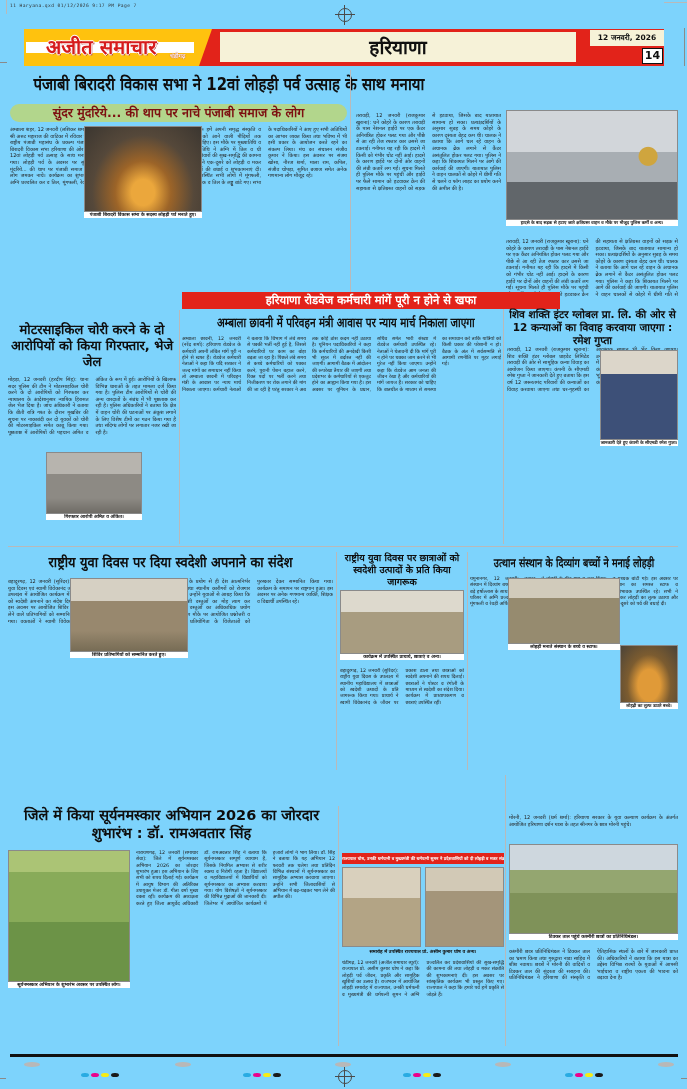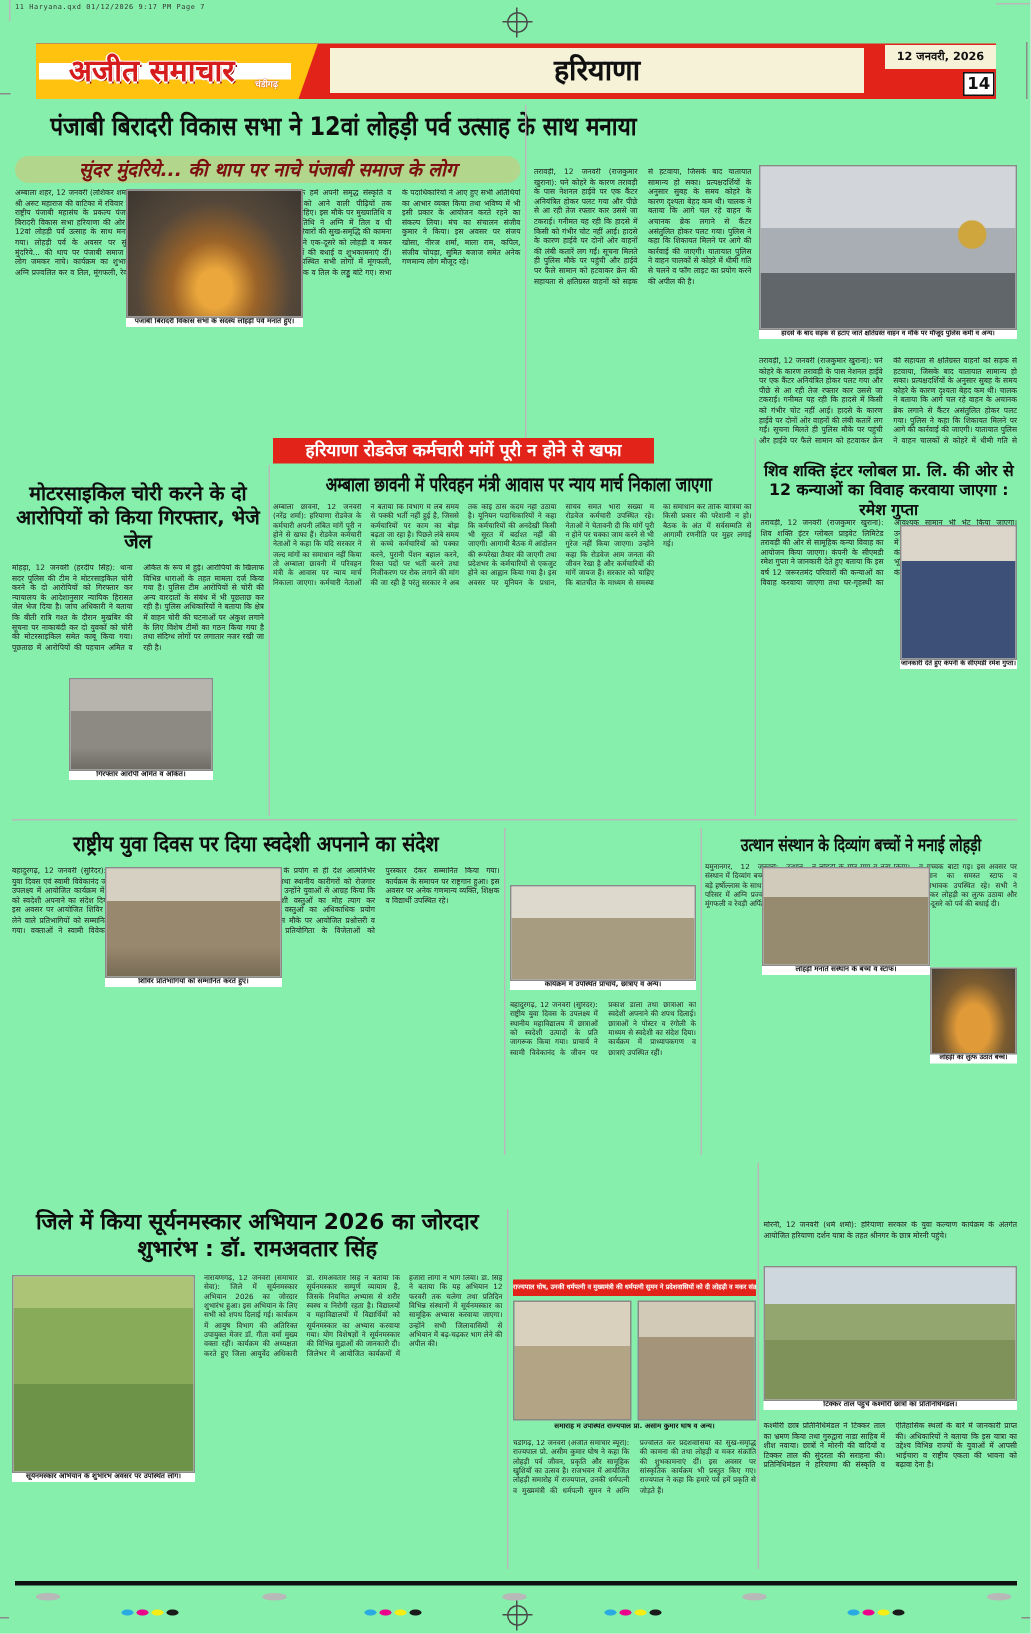--- a/index.html
+++ b/index.html
@@ -1,16 +1,16 @@
 <!DOCTYPE html>
 <html lang="hi"><head>
 <meta charset="utf-8">
 <style>
   html,body{margin:0;padding:0;background:#e9e9e9;}
-  .page{position:relative;width:687px;height:1089px;background:#86efac;margin:0 auto;
+  .page{position:relative;width:687px;height:1089px;background:#7dd3fc;margin:0 auto;
         font-family:"DejaVu Sans","Liberation Sans",sans-serif;overflow:hidden;}
   .abs{position:absolute;}
   .hl{font-weight:bold;color:#0e0e0e;text-align:center;}
   .nowrap{white-space:nowrap;overflow:visible;}
   .body-text{font-size:5px;line-height:1.32;color:#232323;text-align:justify;
              column-gap:7px;overflow:hidden;word-break:break-word;}
   .caption{font-size:4.8px;font-weight:bold;color:#111;line-height:1.25;text-align:center;overflow:hidden;}
   .kicker{background:#e2231a;color:#fff;font-weight:bold;text-align:center;overflow:hidden;}
   .photo{border:1px solid #8a8a8a;box-sizing:border-box;}
   .vline{width:1px;background:#b9b9b9;}
@@ -58,21 +58,21 @@
     <div class="abs nowrap" style="left:146px;top:23px;font-size:6px;font-weight:bold;color:#fff;text-shadow:0 0 1px #a00;">चंडीगढ़</div>
     <div class="abs" style="left:196px;top:3px;width:356px;height:30px;background:#f6f2d8;text-align:center;line-height:30px;font-size:19px;font-weight:bold;color:#101010;">हरियाणा</div>
     <div class="abs" style="left:566px;top:0;width:74px;height:37px;">
       <div class="abs" style="left:0;top:1px;width:74px;height:16px;background:#f6f2d8;text-align:center;line-height:16px;font-size:7.5px;font-weight:bold;color:#111;">12 जनवरी, 2026</div>
       <div class="abs" style="left:52px;top:19px;width:21px;height:16px;background:#fff;border:1px solid #111;box-sizing:border-box;text-align:center;line-height:14px;font-size:11px;font-weight:bold;color:#111;">14</div>
     </div>
   </div>
 
   <div class="abs hl nowrap" style="left:10px;top:72px;width:392px;font-size:17px;transform:scaleX(.88);transform-origin:center;">पंजाबी बिरादरी विकास सभा ने 12वां लोहड़ी पर्व उत्साह के साथ मनाया</div>
 
-  <div class="abs" style="left:10px;top:104px;width:337px;height:18px;background:#b2d68c;border-radius:9px;text-align:center;line-height:18px;font-size:12.5px;font-weight:bold;color:#7d1010;overflow:hidden;font-style:italic;">सुंदर मुंदरिये... की थाप पर नाचे पंजाबी समाज के लोग</div>
+  <div class="abs" style="left:10px;top:104px;width:337px;height:18px;background:#b2d68c;border-radius:9px;text-align:center;line-height:18px;font-size:12.5px;font-weight:bold;color:#7d1010;overflow:hidden;">सुंदर मुंदरिये... की थाप पर नाचे पंजाबी समाज के लोग</div>
   <div class="abs body-text" style="left:10px;top:126px;width:337px;height:198px;column-count:4;">अम्बाला शहर, 12 जनवरी (लशिकर शर्मा): श्री अरुट महाराज की वाटिका में रविवार को राष्ट्रीय पंजाबी महासंघ के प्रकल्प पंजाबी बिरादरी विकास सभा हरियाणा की ओर से 12वां लोहड़ी पर्व उत्साह के साथ मनाया गया। लोहड़ी पर्व के अवसर पर सुंदर मुंदरिये... की थाप पर पंजाबी समाज के लोग जमकर नाचे। कार्यक्रम का शुभारंभ अग्नि प्रज्वलित कर व तिल, मूंगफली, रेवड़ी अर्पित कर किया गया। ढोल की थाप पर महिलाओं व युवाओं ने गिद्दा व भांगड़ा डालकर समां बांध दिया। इस अवसर पर बड़ी संख्या में समाज के लोग, महिलाएं व बच्चे शामिल हुए। कार्यक्रम के दौरान राष्ट्रीय पंजाबी महासंघ के राष्ट्रीय अध्यक्ष व अन्य पदाधिकारियों ने कहा कि मिलकर इस लोहड़ी को मनाते हैं, सामर्थ्य पूजा करते हैं और अलाव के साथ नाचते-गाते हैं। वक्ताओं ने कहा कि हमें अपनी समृद्ध संस्कृति व परंपराओं को आने वाली पीढ़ियों तक पहुंचाना चाहिए। इस मौके पर मुख्यातिथि व विशिष्ट अतिथि ने अग्नि में तिल व घी डालकर परिवारों की सुख-समृद्धि की कामना की। सभी ने एक-दूसरे को लोहड़ी व मकर संक्रांति पर्व की बधाई व शुभकामनाएं दीं। अंत में उपस्थित सभी लोगों में मूंगफली, रेवड़ी, गच्चक व तिल के लड्डू बांटे गए। सभा के पदाधिकारियों ने आए हुए सभी अतिथियों का आभार व्यक्त किया तथा भविष्य में भी इसी प्रकार के आयोजन करते रहने का संकल्प लिया। मंच का संचालन संजीव कुमार ने किया। इस अवसर पर संजय खोसा, नीरज शर्मा, माला राम, कपिल, संजीव चोपड़ा, सुमित बजाज समेत अनेक गणमान्य लोग मौजूद रहे।</div>
   <div class="abs" style="left:84px;top:126px;width:118px;background:#fff;">
     <div class="photo ph-bonfire" style="width:118px;height:86px;"></div>
     <div class="caption">पंजाबी बिरादरी विकास सभा के सदस्य लोहड़ी पर्व मनाते हुए।</div>
   </div>
 
   <div class="abs vline" style="left:350px;top:70px;height:232px;"></div>
   <div class="abs body-text" style="left:356px;top:112px;width:145px;height:190px;column-count:2;">तरावड़ी, 12 जनवरी (राजकुमार खुराना): घने कोहरे के कारण तरावड़ी के पास नेशनल हाईवे पर एक कैंटर अनियंत्रित होकर पलट गया और पीछे से आ रही तेज रफ्तार कार उससे जा टकराई। गनीमत यह रही कि हादसे में किसी को गंभीर चोट नहीं आई। हादसे के कारण हाईवे पर दोनों ओर वाहनों की लंबी कतारें लग गईं। सूचना मिलते ही पुलिस मौके पर पहुंची और हाईवे पर फैले सामान को हटवाकर क्रेन की सहायता से क्षतिग्रस्त वाहनों को सड़क से हटवाया, जिसके बाद यातायात सामान्य हो सका। प्रत्यक्षदर्शियों के अनुसार सुबह के समय कोहरे के कारण दृश्यता बेहद कम थी। चालक ने बताया कि आगे चल रहे वाहन के अचानक ब्रेक लगाने से कैंटर असंतुलित होकर पलट गया। पुलिस ने कहा कि शिकायत मिलने पर आगे की कार्रवाई की जाएगी। यातायात पुलिस ने वाहन चालकों से कोहरे में धीमी गति से चलने व फॉग लाइट का प्रयोग करने की अपील की है।</div>
   <div class="abs" style="left:506px;top:110px;width:172px;background:#fff;">
     <div class="photo ph-accident" style="width:172px;height:110px;"></div>
@@ -82,41 +82,42 @@
 
   <div class="abs hl" style="left:8px;top:322px;width:168px;font-size:13px;line-height:1.22;">मोटरसाइकिल चोरी करने के दो आरोपियों को किया गिरफ्तार, भेजे जेल</div>
   <div class="abs body-text" style="left:8px;top:376px;width:168px;height:168px;column-count:2;">मोहड़ा, 12 जनवरी (हरदीप सिंह): थाना सदर पुलिस की टीम ने मोटरसाइकिल चोरी करने के दो आरोपियों को गिरफ्तार कर न्यायालय के आदेशानुसार न्यायिक हिरासत जेल भेज दिया है। जांच अधिकारी ने बताया कि बीती रात्रि गश्त के दौरान मुखबिर की सूचना पर नाकाबंदी कर दो युवकों को चोरी की मोटरसाइकिल समेत काबू किया गया। पूछताछ में आरोपियों की पहचान अमित व अंकित के रूप में हुई। आरोपियों के खिलाफ विभिन्न धाराओं के तहत मामला दर्ज किया गया है। पुलिस टीम आरोपियों से चोरी की अन्य वारदातों के संबंध में भी पूछताछ कर रही है। पुलिस अधिकारियों ने बताया कि क्षेत्र में वाहन चोरी की घटनाओं पर अंकुश लगाने के लिए विशेष टीमों का गठन किया गया है तथा संदिग्ध लोगों पर लगातार नजर रखी जा रही है।</div>
   <div class="abs" style="left:46px;top:452px;width:96px;background:#fff;">
     <div class="photo ph-police" style="width:96px;height:62px;"></div>
     <div class="caption">गिरफ्तार आरोपी अमित व अंकित।</div>
   </div>
 
   <div class="abs vline" style="left:179px;top:310px;height:234px;"></div>
   <div class="abs vline" style="left:503px;top:292px;height:252px;"></div>
-  <div class="abs kicker" style="left:182px;top:292px;width:254px;height:17px;line-height:17px;font-size:11.5px;">हरियाणा रोडवेज कर्मचारी मांगें पूरी न होने से खफा</div>
+  <div class="abs kicker" style="left:182px;top:292px;width:378px;height:17px;line-height:17px;font-size:11.5px;">हरियाणा रोडवेज कर्मचारी मांगें पूरी न होने से खफा</div>
   <div class="abs hl nowrap" style="left:182px;top:313px;width:319px;font-size:13px;transform:scaleX(.78);transform-origin:center;">अम्बाला छावनी में परिवहन मंत्री आवास पर न्याय मार्च निकाला जाएगा</div>
   <div class="abs body-text" style="left:182px;top:336px;width:319px;height:208px;column-count:5;column-gap:6px;font-size:4.8px;">अम्बाला छावनी, 12 जनवरी (नरेंद्र शर्मा): हरियाणा रोडवेज के कर्मचारी अपनी लंबित मांगें पूरी न होने से खफा हैं। रोडवेज कर्मचारी नेताओं ने कहा कि यदि सरकार ने जल्द मांगों का समाधान नहीं किया तो अम्बाला छावनी में परिवहन मंत्री के आवास पर न्याय मार्च निकाला जाएगा। कर्मचारी नेताओं ने बताया कि विभाग में लंबे समय से पक्की भर्ती नहीं हुई है, जिससे कर्मचारियों पर काम का बोझ बढ़ता जा रहा है। पिछले लंबे समय से कच्चे कर्मचारियों को पक्का करने, पुरानी पेंशन बहाल करने, रिक्त पदों पर भर्ती करने तथा निजीकरण पर रोक लगाने की मांग की जा रही है परंतु सरकार ने अब तक कोई ठोस कदम नहीं उठाया है। यूनियन पदाधिकारियों ने कहा कि कर्मचारियों की अनदेखी किसी भी सूरत में बर्दाश्त नहीं की जाएगी। आगामी बैठक में आंदोलन की रूपरेखा तैयार की जाएगी तथा प्रदेशभर के कर्मचारियों से एकजुट होने का आह्वान किया गया है। इस अवसर पर यूनियन के प्रधान, सचिव समेत भारी संख्या में रोडवेज कर्मचारी उपस्थित रहे। नेताओं ने चेतावनी दी कि मांगें पूरी न होने पर चक्का जाम करने से भी गुरेज नहीं किया जाएगा। उन्होंने कहा कि रोडवेज आम जनता की जीवन रेखा है और कर्मचारियों की मांगें जायज हैं। सरकार को चाहिए कि बातचीत के माध्यम से समस्या का समाधान करे ताकि यात्रियों को किसी प्रकार की परेशानी न हो। बैठक के अंत में सर्वसम्मति से आगामी रणनीति पर मुहर लगाई गई।</div>
 
   <div class="abs hl" style="left:507px;top:308px;width:171px;font-size:10.5px;line-height:1.25;">शिव शक्ति इंटर ग्लोबल प्रा. लि. की ओर से 12 कन्याओं का विवाह करवाया जाएगा : रमेश गुप्ता</div>
   <div class="abs body-text" style="left:507px;top:346px;width:171px;height:198px;column-count:2;">तरावड़ी, 12 जनवरी (राजकुमार खुराना): शिव शक्ति इंटर ग्लोबल प्राइवेट लिमिटेड तरावड़ी की ओर से सामूहिक कन्या विवाह का आयोजन किया जाएगा। कंपनी के सीएमडी रमेश गुप्ता ने जानकारी देते हुए बताया कि इस वर्ष 12 जरूरतमंद परिवारों की कन्याओं का विवाह करवाया जाएगा तथा घर-गृहस्थी का आवश्यक सामान भी भेंट किया जाएगा। उन्होंने कहा कि समाजसेवा के इस पुनीत कार्य में सभी को बढ़-चढ़कर सहयोग करना चाहिए। कंपनी हर वर्ष सामाजिक कार्यों में अग्रणी भूमिका निभाती आ रही है। इस अवसर पर कंपनी के अन्य पदाधिकारी भी उपस्थित रहे।</div>
   <div class="abs" style="left:600px;top:350px;width:78px;background:#fff;">
     <div class="photo ph-portrait" style="width:78px;height:90px;"></div>
     <div class="caption" style="font-size:4.4px;">जानकारी देते हुए कंपनी के सीएमडी रमेश गुप्ता।</div>
   </div>
 
   <div class="abs hline" style="left:8px;top:546px;width:670px;"></div>
 
   <div class="abs hl nowrap" style="left:8px;top:552px;width:325px;font-size:14px;transform:scaleX(.92);transform-origin:center;">राष्ट्रीय युवा दिवस पर दिया स्वदेशी अपनाने का संदेश</div>
   <div class="abs body-text" style="left:8px;top:578px;width:325px;height:222px;column-count:4;">बहादुरगढ़, 12 जनवरी (सुरिंदर): राष्ट्रीय युवा दिवस एवं स्वामी विवेकानंद जयंती के उपलक्ष्य में आयोजित कार्यक्रम में युवाओं को स्वदेशी अपनाने का संदेश दिया गया। इस अवसर पर आयोजित शिविर में भाग लेने वाले प्रतिभागियों को सम्मानित किया गया। वक्ताओं ने स्वामी विवेकानंद के जीवन व विचारों पर प्रकाश डालते हुए युवाओं से राष्ट्र निर्माण में योगदान देने का आह्वान किया। कार्यक्रम को क्रियान्वित करने में विभिन्न सामाजिक संस्थाओं का सहयोग रहा। विद्यार्थियों ने सांस्कृतिक कार्यक्रम प्रस्तुत कर सबका मन मोह लिया। संस्था के पदाधिकारियों ने कहा कि स्वदेशी उत्पादों के प्रयोग से ही देश आत्मनिर्भर बनेगा तथा स्थानीय कारीगरों को रोजगार मिलेगा। उन्होंने युवाओं से आग्रह किया कि वे विदेशी वस्तुओं का मोह त्याग कर स्वदेशी वस्तुओं का अधिकाधिक प्रयोग करें। इस मौके पर आयोजित प्रश्नोत्तरी व भाषण प्रतियोगिता के विजेताओं को पुरस्कार देकर सम्मानित किया गया। कार्यक्रम के समापन पर राष्ट्रगान हुआ। इस अवसर पर अनेक गणमान्य व्यक्ति, शिक्षक व विद्यार्थी उपस्थित रहे।</div>
   <div class="abs" style="left:70px;top:578px;width:118px;background:#fff;">
     <div class="photo ph-group" style="width:118px;height:74px;"></div>
     <div class="caption">शिविर प्रतिभागियों को सम्मानित करते हुए।</div>
   </div>
 
   <div class="abs vline" style="left:336px;top:552px;height:218px;"></div>
+  <div class="abs hl" style="left:340px;top:552px;width:124px;font-size:9.5px;line-height:1.25;">राष्ट्रीय युवा दिवस पर छात्राओं को स्वदेशी उत्पादों के प्रति किया जागरूक</div>
   <div class="abs" style="left:340px;top:590px;width:124px;background:#fff;">
     <div class="photo ph-banner" style="width:124px;height:64px;"></div>
     <div class="caption">कार्यक्रम में उपस्थित प्राचार्य, छात्राएं व अन्य।</div>
   </div>
   <div class="abs body-text" style="left:340px;top:668px;width:124px;height:102px;column-count:2;font-size:4.8px;">बहादुरगढ़, 12 जनवरी (सुरिंदर): राष्ट्रीय युवा दिवस के उपलक्ष्य में स्थानीय महाविद्यालय में छात्राओं को स्वदेशी उत्पादों के प्रति जागरूक किया गया। प्राचार्य ने स्वामी विवेकानंद के जीवन पर प्रकाश डाला तथा छात्राओं को स्वदेशी अपनाने की शपथ दिलाई। छात्राओं ने पोस्टर व रंगोली के माध्यम से स्वदेशी का संदेश दिया। कार्यक्रम में प्राध्यापकगण व छात्राएं उपस्थित रहीं।</div>
 
   <div class="abs vline" style="left:467px;top:552px;height:218px;"></div>
   <div class="abs hl nowrap" style="left:470px;top:554px;width:208px;font-size:12px;transform:scaleX(.78);transform-origin:center;">उत्थान संस्थान के दिव्यांग बच्चों ने मनाई लोहड़ी</div>
   <div class="abs body-text" style="left:470px;top:576px;width:208px;height:194px;column-count:3;column-gap:6px;font-size:4.8px;">यमुनानगर, 12 जनवरी: उत्थान संस्थान में दिव्यांग बच्चों ने लोहड़ी पर्व बड़े हर्षोल्लास के साथ मनाया। संस्थान परिसर में अग्नि प्रज्वलित कर तिल, मूंगफली व रेवड़ी अर्पित की गई। बच्चों ने लोहड़ी के गीत गाए व नृत्य किया। संस्थान के पदाधिकारियों ने बच्चों को लोहड़ी पर्व के महत्व के बारे में बताया तथा उनके उज्ज्वल भविष्य की कामना की। बच्चों में मूंगफली, रेवड़ी व गच्चक बांटी गई। इस अवसर पर संस्थान का समस्त स्टाफ व अभिभावक उपस्थित रहे। सभी ने मिलकर लोहड़ी का लुत्फ उठाया और एक-दूसरे को पर्व की बधाई दी।</div>
   <div class="abs" style="left:508px;top:578px;width:112px;background:#fff;">

